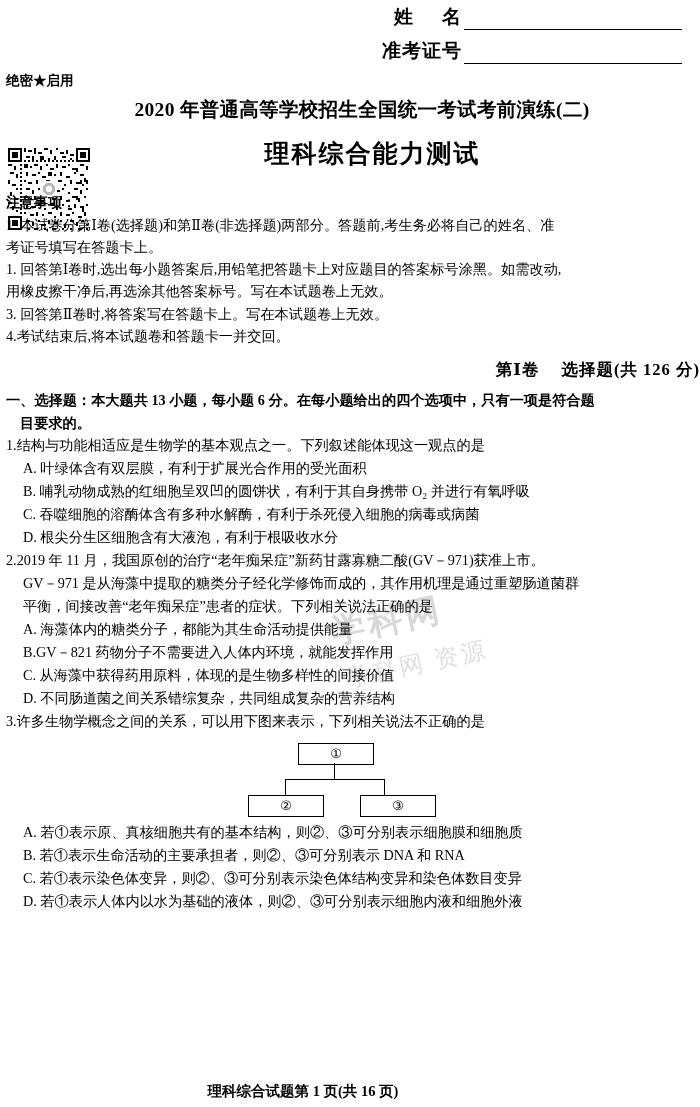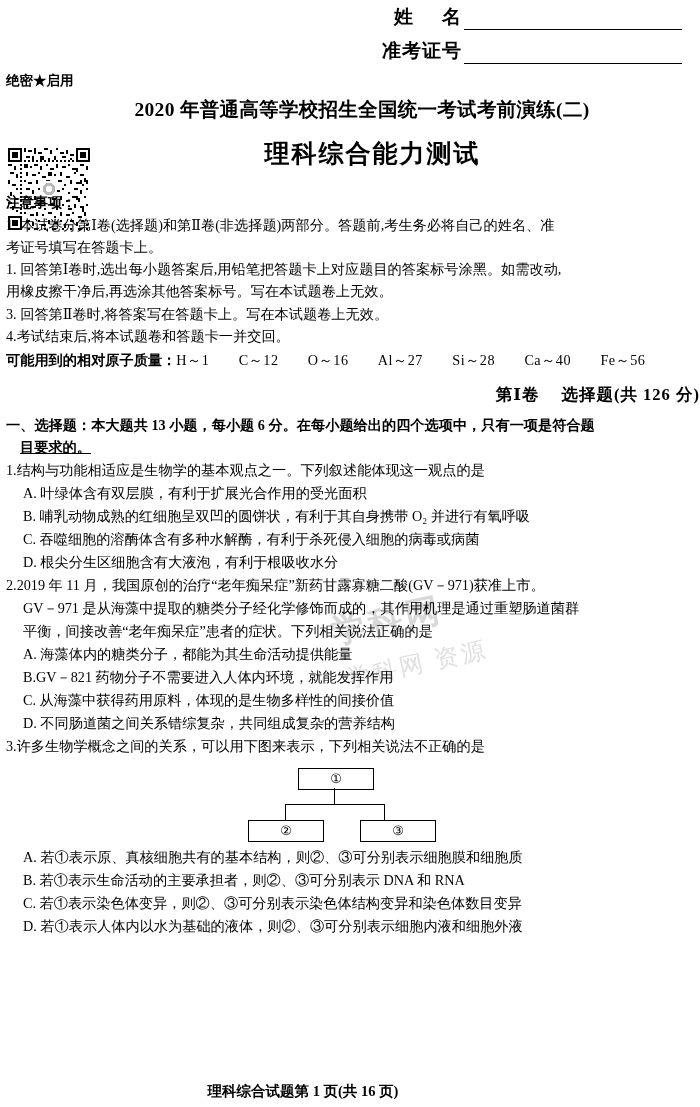--- a/index.html
+++ b/index.html
@@ -125,21 +125,20 @@
 
   .part1-lead {
     font-size: 14.2px;
     line-height: 1.6;
     font-weight: bold;
     padding: 0 6px;
     text-align: justify;
   }
   .lead-second {
     padding-left: 20px;
-    text-decoration: underline;
   }
 
   
   .q {
     font-size: 14.2px;
     line-height: 1.62;
     padding: 0 8px 0 6px;
     text-align: justify;
   }
   .q-stem { }
@@ -240,21 +239,20 @@
     <div class="subject-title">理科综合能力测试</div>
 
     <div class="notice">
       <div class="notice-title">注意事项：</div>
       <div class="notice-item">1. 本试卷分第Ⅰ卷(选择题)和第Ⅱ卷(非选择题)两部分。答题前,考生务必将自己的姓名、准</div>
       <div class="notice-item">考证号填写在答题卡上。</div>
       <div class="notice-item">1. 回答第Ⅰ卷时,选出每小题答案后,用铅笔把答题卡上对应题目的答案标号涂黑。如需改动,</div>
       <div class="notice-item">用橡皮擦干净后,再选涂其他答案标号。写在本试题卷上无效。</div>
       <div class="notice-item">3. 回答第Ⅱ卷时,将答案写在答题卡上。写在本试题卷上无效。</div>
       <div class="notice-item">4.考试结束后,将本试题卷和答题卡一并交回。</div>
-      <div class="mass-line"><b>可能用到的相对原子质量：</b><span class="el">H～1　　C～12　　O～16　　Al～27　　Si～28　　Ca～40　　Fe～56</span></div>
     </div>
 
     <div class="section-head"><span>第Ⅰ卷</span><span class="sp"></span><span>选择题(共 126 分)</span></div>
 
     <div class="part1-lead">一、选择题：本大题共 13 小题，每小题 6 分。在每小题给出的四个选项中，只有一项是符合题</div>
     <div class="part1-lead lead-second">目要求的。</div>
 
     <div class="q">
       <div class="q-stem"><span>1.</span><span>结构与功能相适应是生物学的基本观点之一。下列叙述能体现这一观点的是</span></div>
       <div class="opt">A. 叶绿体含有双层膜，有利于扩展光合作用的受光面积</div>

